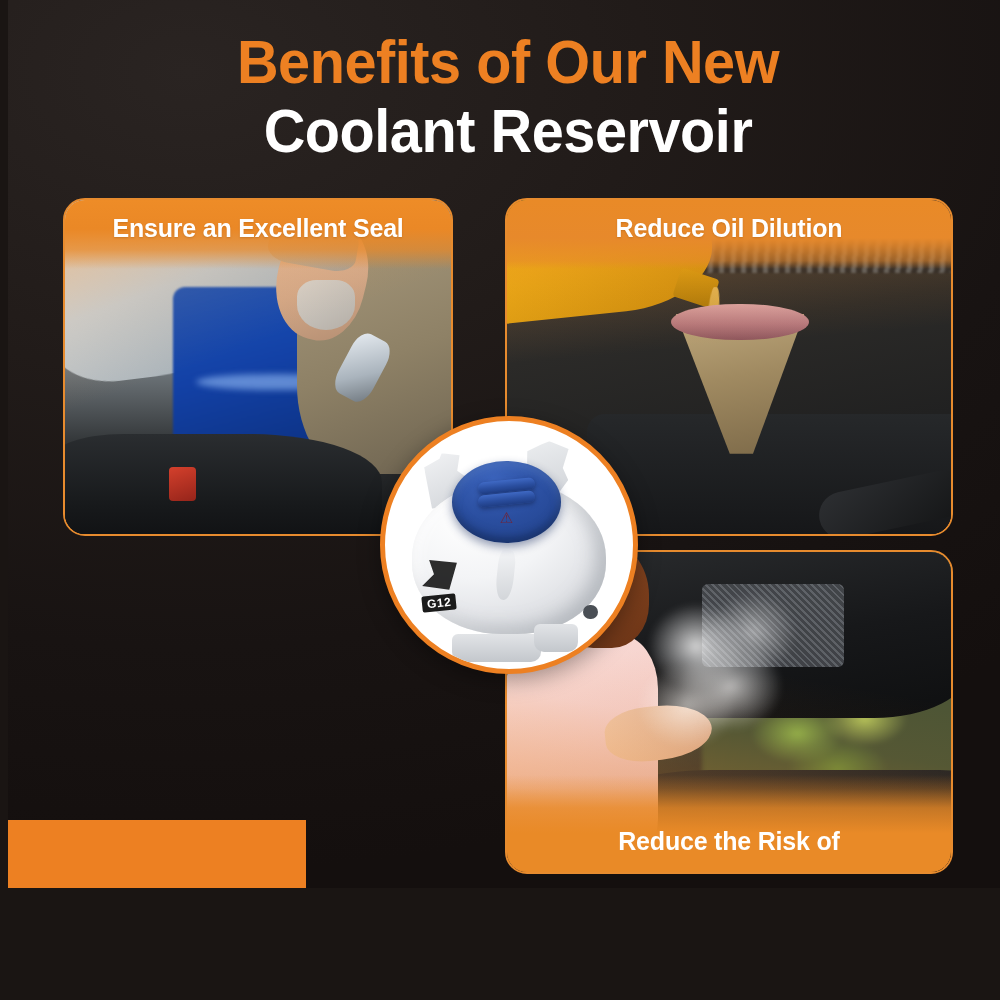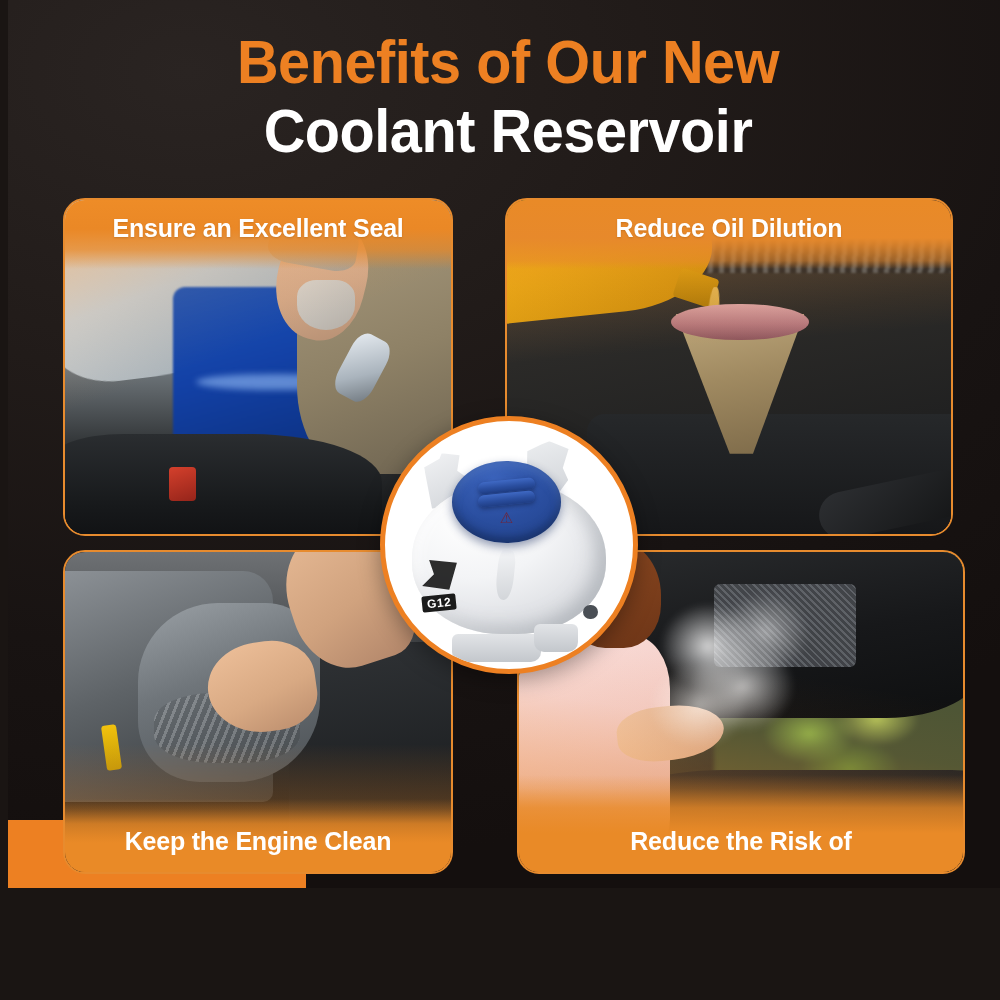--- a/index.html
+++ b/index.html
@@ -80,21 +80,21 @@
   .card {
     position:absolute;
     border-radius:22px;
     border:2px solid #E78B2E;
     overflow:hidden;
     background:#2a2320;
   }
   .card.c1 { left:55px;  top:198px; width:390px; height:338px; }
   .card.c2 { left:497px; top:198px; width:448px; height:338px; }
   .card.c3 { left:55px;  top:550px; width:390px; height:324px; }
-  .card.c4 { left:509px; top:550px; width:448px; height:324px; }
+  .card.c4 { left:497px; top:550px; width:448px; height:324px; }
 
   .photo { position:absolute; inset:0; }
 
   
   .hdr {
     position:absolute; left:0; top:0; width:100%;
     padding:14px 16px 26px;
     text-align:center;
     z-index:4;
     background:linear-gradient(180deg,#EE8C27 0%, #EA8826 42%, rgba(233,136,38,0.72) 72%, rgba(233,136,38,0.0) 100%);
@@ -447,35 +447,20 @@
         <div class="funnel-body"></div>
         <div class="funnel-rim"></div>
         <div class="hose"></div>
       </div>
       <div class="wash c2"></div>
       <div class="hdr solid">
         <div class="hdr-txt">Reduce Oil Dilution</div>
       </div>
     </div>
 
-    <div class="card c3">
-      <div class="photo p3">
-        <div class="cover"></div>
-        <div class="dipstick"></div>
-        <div class="bay"></div>
-        <div class="cloth"></div>
-        <div class="cloth-fold"></div>
-        <div class="arm"></div>
-        <div class="hand"></div>
-      </div>
-      <div class="wash c3"></div>
-      <div class="foot">
-        <div class="foot-txt">Keep the Engine Clean</div>
-      </div>
-    </div>
 
     <div class="card c4">
       <div class="photo p4">
         <div class="foliage"></div>
         <div class="car-body"></div>
         <div class="hood4"></div>
         <div class="insul"></div>
         <div class="woman-shirt"></div>
         <div class="woman-hair"></div>
         <div class="woman-arm"></div>

